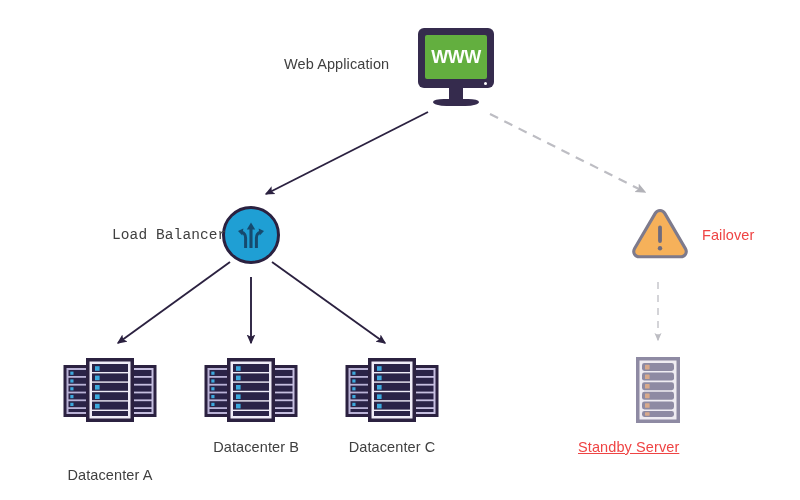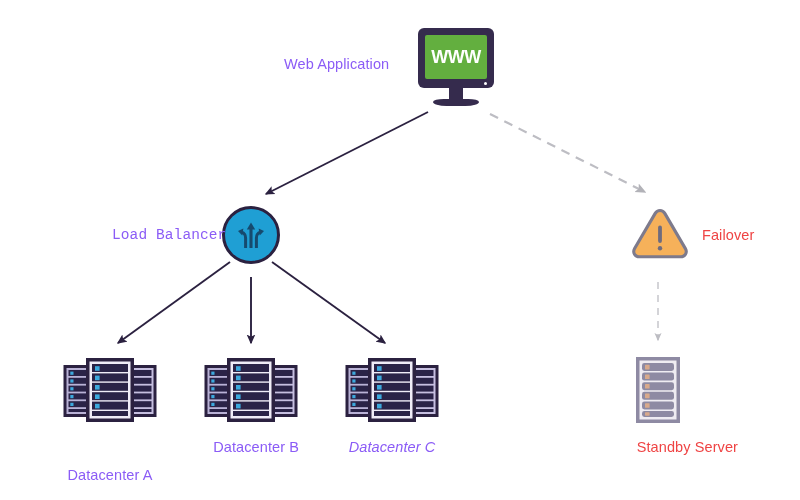--- a/index.html
+++ b/index.html
@@ -22,21 +22,21 @@
     position: absolute;
     left: 0;
     top: 0;
     width: 800px;
     height: 500px;
     pointer-events: none;
   }
   .label {
     position: absolute;
     font-size: 14.5px;
-    color: #8b5cf6;
+    color: #404040;
     white-space: nowrap;
     letter-spacing: 0.1px;
   }
   .label.muted {
     color: #ef4444;
   }
 
   
   .monitor {
     position: absolute;
@@ -335,21 +335,21 @@
       </g>
       <g fill="#3da9dd">
         <rect x="33" y="10.2" width="4.6" height="4.6"></rect>
         <rect x="33" y="19.6" width="4.6" height="4.6"></rect>
         <rect x="33" y="29" width="4.6" height="4.6"></rect>
         <rect x="33" y="38.4" width="4.6" height="4.6"></rect>
         <rect x="33" y="47.8" width="4.6" height="4.6"></rect>
       </g>
     </svg>
   </div>
-  <div class="label" style="left:344px; top:439px; width:96px; text-align:center;font-style:italic;">Datacenter C</div>
+  <div class="label" style="left:344px; top:439px; width:96px; text-align:center;">Datacenter C</div>
 
   <div class="rack rack-sb" style="left:634px; top:355px;">
     <svg width="48" height="70" viewBox="0 0 48 70">
       <rect x="2" y="2" width="44" height="66" fill="#8e8aa3"></rect>
       <rect x="5.5" y="5.5" width="37" height="59" fill="#efecf2"></rect>
       <g fill="#8e8aa3">
         <rect x="8" y="8" width="32" height="8" rx="2.4"></rect>
         <rect x="8" y="17.6" width="32" height="8" rx="2.4"></rect>
         <rect x="8" y="27.2" width="32" height="8" rx="2.4"></rect>
         <rect x="8" y="36.8" width="32" height="8" rx="2.4"></rect>
@@ -359,15 +359,15 @@
       <g fill="#d8a98c">
         <rect x="11" y="9.8" width="4.6" height="4.6" rx="0.6"></rect>
         <rect x="11" y="19.4" width="4.6" height="4.6" rx="0.6"></rect>
         <rect x="11" y="29" width="4.6" height="4.6" rx="0.6"></rect>
         <rect x="11" y="38.6" width="4.6" height="4.6" rx="0.6"></rect>
         <rect x="11" y="48.2" width="4.6" height="4.6" rx="0.6"></rect>
         <rect x="11" y="57.3" width="4.6" height="3.4" rx="0.6"></rect>
       </g>
     </svg>
   </div>
-  <div class="label muted" style="left:578px; top:439px; width:160px; text-align:right;">Standby Server</div>
+  <div class="label muted" style="left:578px; top:439px; width:160px; text-align:left;text-decoration:underline;">Standby Server</div>
 
 </div>
 
 </body></html>

